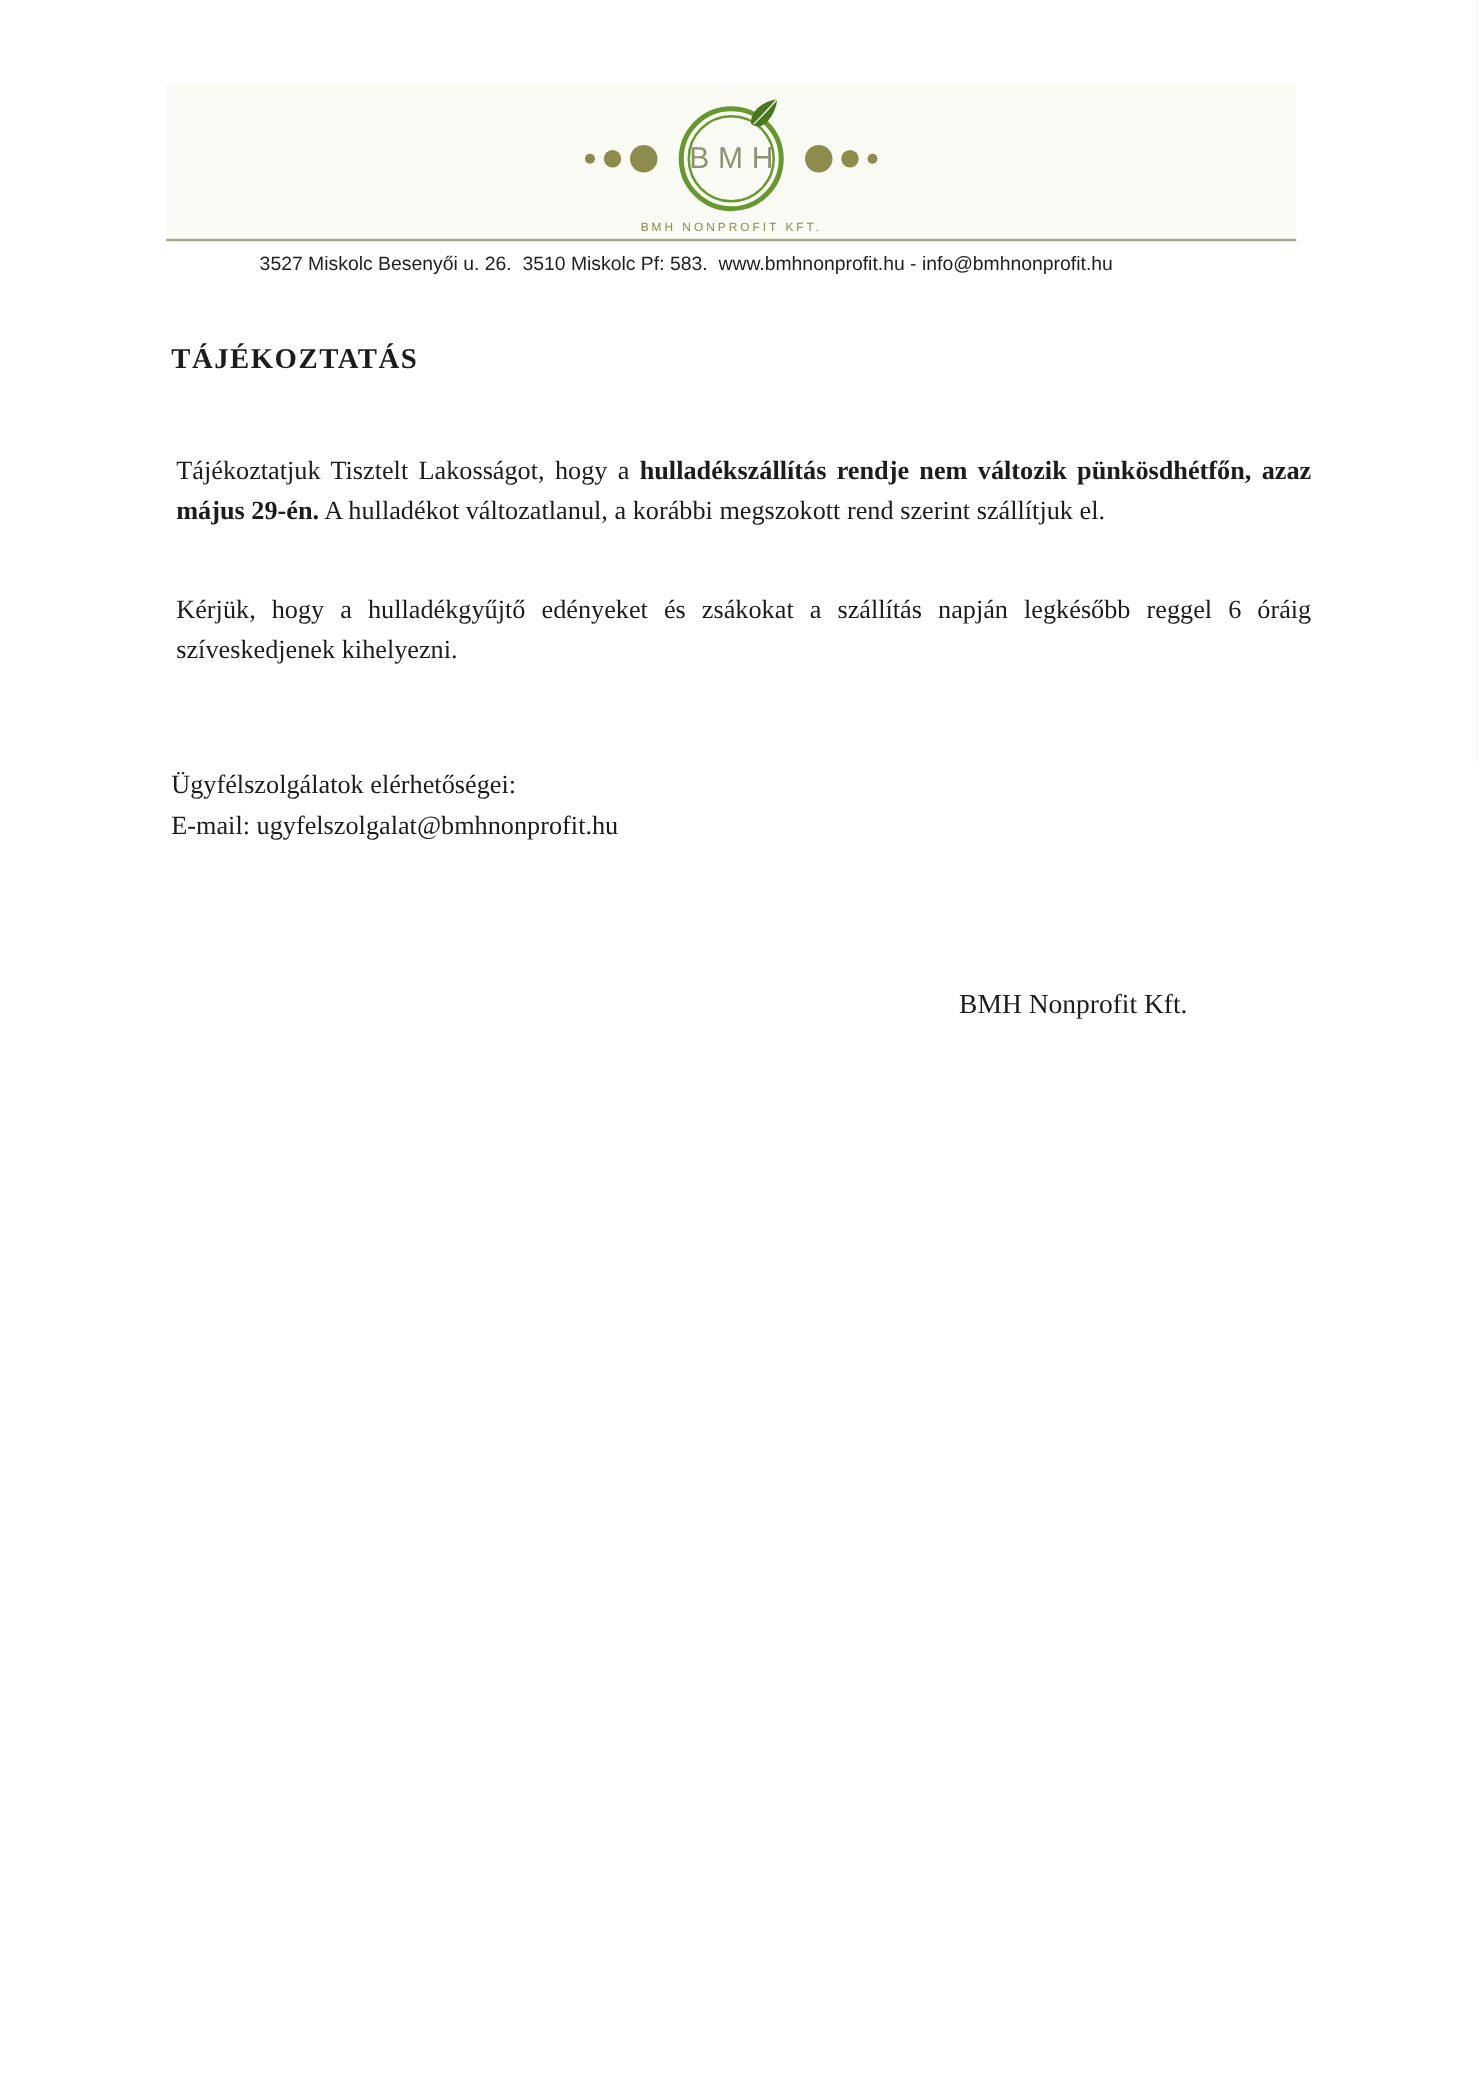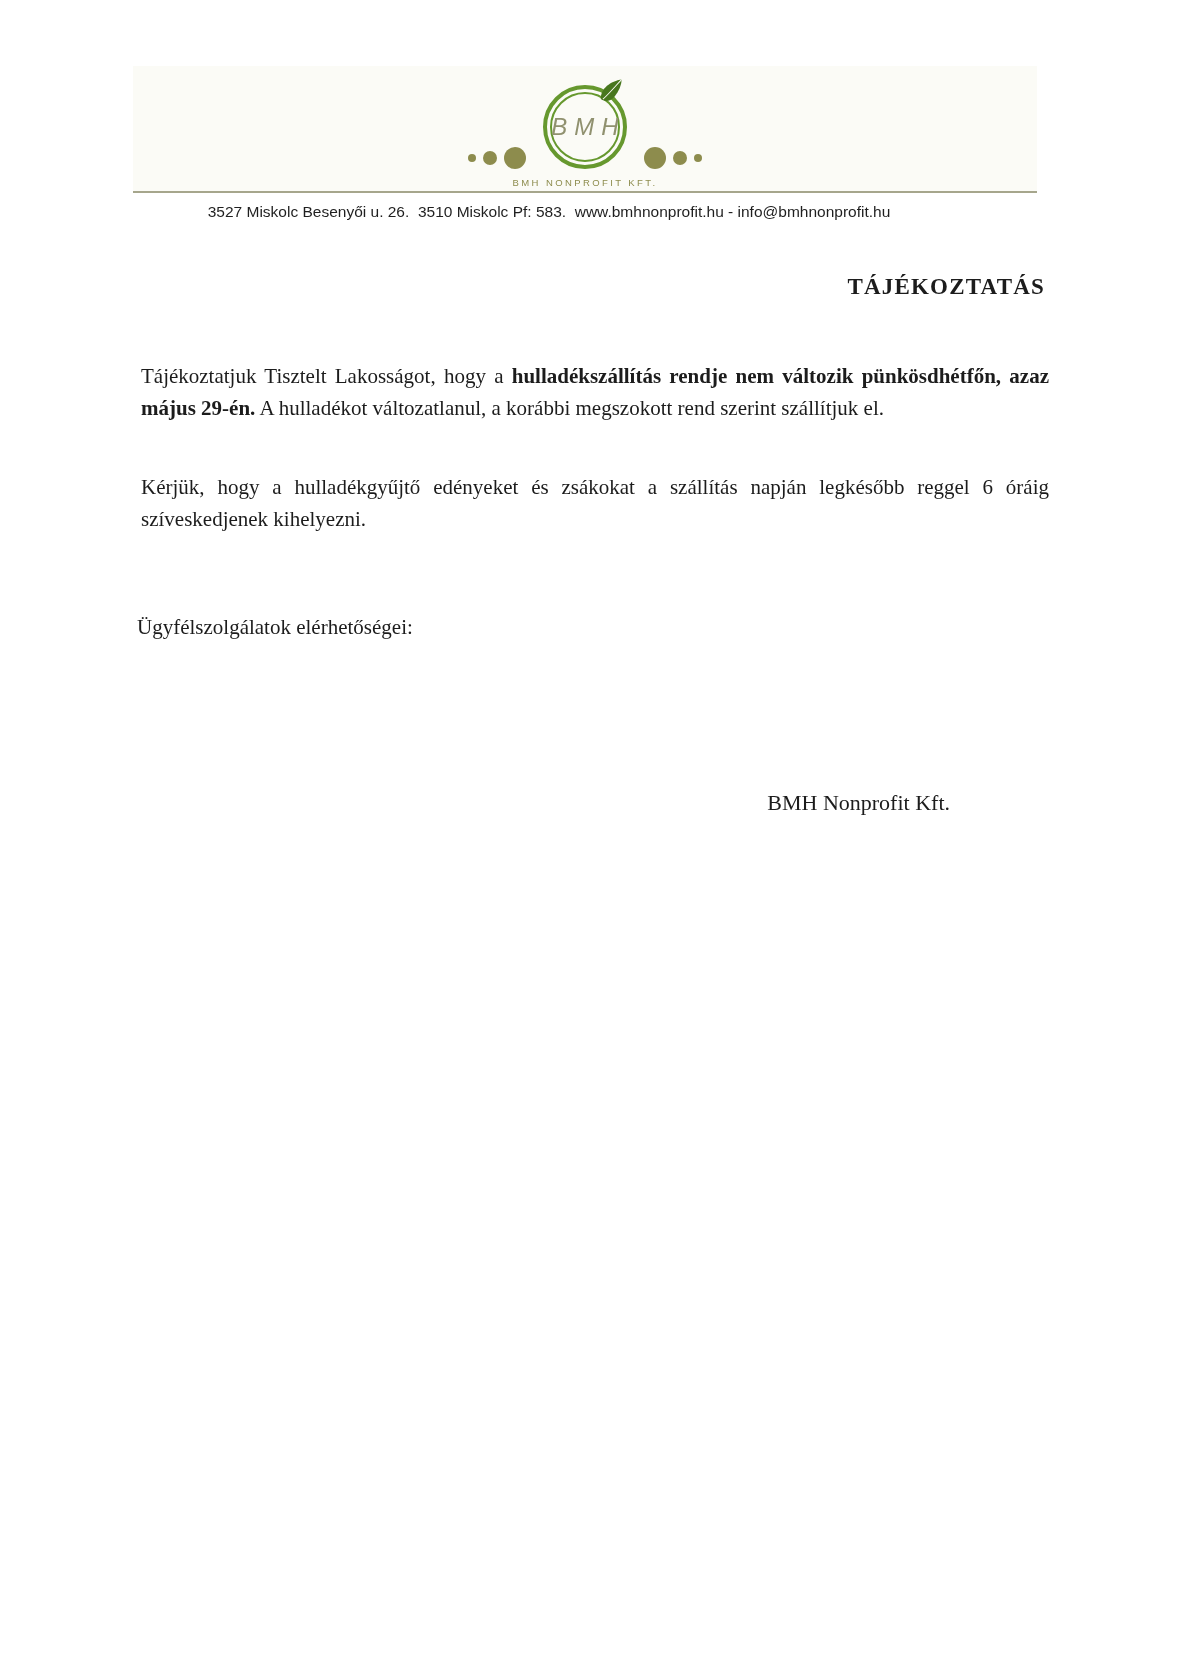--- a/index.html
+++ b/index.html
@@ -21,23 +21,22 @@
     width: 904px; height: 127px;
     background: var(--banner_bg, #fbfbf6);
     border-bottom: 2px solid var(--rule_line, #a6a68c);
     box-sizing: border-box;
   }
   .logo-row {
     position: absolute;
     left: 0; right: 0; top: 19px;
     display: flex;
     justify-content: center;
-    align-items: flex-end;
+    align-items: center;
     gap: 8px;
-    font-style: italic;
   }
   .dots { display: flex; align-items: center; gap: 7px; }
   .dots-left  { margin-right: 9px; }
   .dots-right { margin-left: 9px; }
   .dot { border-radius: 50%; background: var(--dot_olive, #8d8c4d); display: inline-block; }
   .dot.s { width: 8px;  height: 8px; }
   .dot.m { width: 14px; height: 14px; }
   .dot.l { width: 22px; height: 22px; }
 
   .logo-circle {
@@ -95,21 +94,21 @@
     font-size: 15.5px;
     color: #1f1f1f;
     white-space: pre-wrap;    
   }
 
   
   .doc-title {
     position: absolute;
     left: 137px; top: 274px;
     width: 908px;
-    text-align: right;
+    text-align: left;
     font-size: 23px;
     font-weight: 700;
     letter-spacing: 1.2px;
   }
   .para {
     position: absolute;
     left: 137px;
     width: 908px;
     margin: 4px;
     font-size: 21px;
@@ -174,17 +173,18 @@
 
   <div class="doc-title">TÁJÉKOZTATÁS</div>
 
   <p class="para p1"><span>Tájékoztatjuk Tisztelt Lakosságot, hogy a </span><strong>hulladékszállítás rendje nem változik pünkösdhétfőn, azaz május 29-én.</strong><span> A hulladékot változatlanul, a korábbi megszokott rend szerint szállítjuk el.</span></p>
 
   <p class="para p2">Kérjük, hogy a hulladékgyűjtő edényeket és zsákokat a szállítás napján legkésőbb reggel 6 óráig szíveskedjenek kihelyezni.</p>
 
 
   <div class="contact">
     <div>Ügyfélszolgálatok elérhetőségei:</div>
+    <div>E-mail: ugyfelszolgalat@bmhnonprofit.hu</div>
   </div>
 
   <div class="signature">BMH Nonprofit Kft.</div>
 
 </div>
 
 </body></html>

